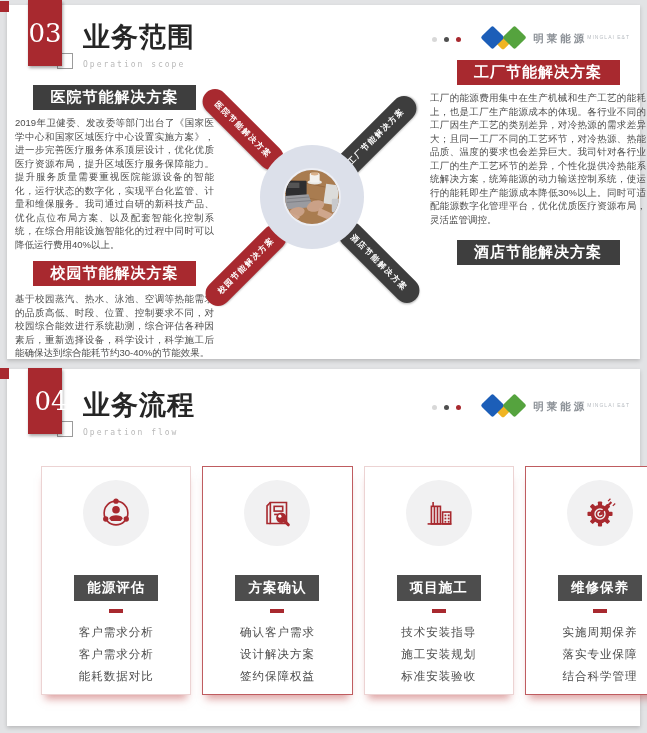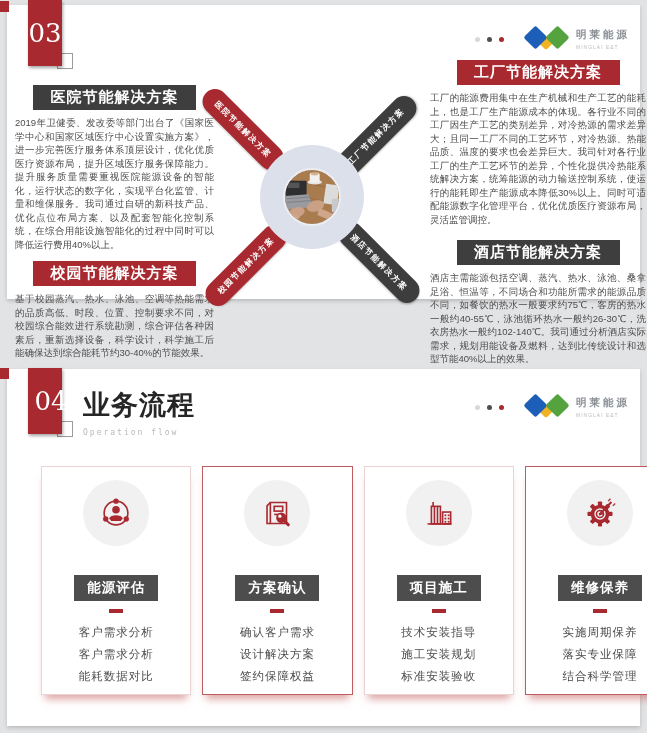--- a/index.html
+++ b/index.html
@@ -7,21 +7,21 @@
   body {
     position:relative;
     background:#e2e3e5;
     font-family:"Liberation Sans", sans-serif;
     overflow:hidden;
   }
   .slide {
     position:absolute; left:7px; width:633px; background:#fff;
     box-shadow:0 2px 4px rgba(0,0,0,.18);
   }
-  #slide-scope { top:5px;  height:294px; }
+  #slide-scope { top:5px;  height:354px; }
   #slide-flow  { top:369px; height:357px; }
 
   
   .corner-sliver { position:absolute; left:-7px; width:9px; height:11px; background:#a8292f; }
   .num-tab {
     position:absolute; left:21px; width:34px; height:66px; background:#a8292f;
     color:#fff; font-family:"DejaVu Serif", serif; font-size:26px;
     display:flex; align-items:center; justify-content:center;
     box-shadow:1px 2px 3px rgba(0,0,0,.35); z-index:2;
   }
@@ -38,21 +38,21 @@
   .head-right { position:absolute; right:10px; top:20px; display:flex; align-items:center; gap:22px; }
   .dots { display:flex; gap:7px; align-items:center; }
   .dot { width:5px; height:5px; border-radius:50%; }
   .dot.d1{ background:#d8d8d8; } .dot.d2{ background:#4f4f4f; } .dot.d3{ background:#a8292f; }
   .logo { display:flex; align-items:center; gap:8px; }
   .logo-mark { position:relative; width:42px; height:28px; }
   .logo-mark .dia { position:absolute; width:17px; height:17px; border-radius:2px; transform:rotate(45deg); }
   .dia.blue  { left:1px;  top:4px; background:#1c5eb8; z-index:2; }
   .dia.green { left:23px; top:4px; background:#55a33e; z-index:2; }
   .dia.yellow{ left:15px; top:13px; width:10px; height:10px; background:#f0b422; z-index:1; }
-  .logo-text { display:flex; flex-direction:column;justify-content:flex-end; }
+  .logo-text { display:flex; flex-direction:row;justify-content:flex-end; }
   .logo-name { font-size:10.5px; font-weight:bold; color:#8c9197; letter-spacing:3px; }
   .logo-sub  { margin-top:2px; font-size:5px; color:#b8bdc2; letter-spacing:1px; }
 
   
   .col { position:absolute; }
   #col-left  { left:8px;   top:80px; width:199px; }
   #col-right { left:423px; top:55px; width:216px; }
   .sec-head {
     width:163px; height:25px; margin:0 auto; color:#fff;
     font-size:15px; font-weight:bold; letter-spacing:1px;
@@ -114,20 +114,24 @@
 </style>
 </head>
 <body>
 
 <section class="slide" id="slide-scope">
   <div class="corner-sliver" style="top:-4px;"></div>
   <div class="tab-square" style="top:48px;"></div>
   <div class="num-tab" style="top:-5px;">
     <span>03</span>
   </div>
+  <div class="head-block">
+    <div class="head-title">业务范围</div>
+    <div class="head-sub">Operation scope</div>
+  </div>
   <div class="head-right">
     <div class="dots">
       <span class="dot d1"></span>
       <span class="dot d2"></span>
       <span class="dot d3"></span>
     </div>
     <div class="logo">
       <div class="logo-mark">
         <span class="dia blue"></span>
         <span class="dia yellow"></span>
@@ -144,21 +148,20 @@
     <div class="sec-head dark">医院节能解决方案</div>
     <p class="sec-body">2019年卫健委、发改委等部门出台了《国家医学中心和国家区域医疗中心设置实施方案》，进一步完善医疗服务体系顶层设计，优化优质医疗资源布局，提升区域医疗服务保障能力。提升服务质量需要重视医院能源设备的智能化，运行状态的数字化，实现平台化监管、计量和维保服务。我司通过自研的新科技产品、优化点位布局方案、以及配套智能化控制系统，在综合用能设施智能化的过程中同时可以降低运行费用40%以上。</p>
     <div class="sec-head red gap10">校园节能解决方案</div>
     <p class="sec-body">基于校园蒸汽、热水、泳池、空调等热能需求的品质高低、时段、位置、控制要求不同，对校园综合能效进行系统勘测，综合评估各种因素后，重新选择设备，科学设计，科学施工后能确保达到综合能耗节约30-40%的节能效果。</p>
   </div>
 
   <div class="col" id="col-right">
     <div class="sec-head red">工厂节能解决方案</div>
     <p class="sec-body">工厂的能源费用集中在生产机械和生产工艺的能耗上，也是工厂生产能源成本的体现。各行业不同的工厂因生产工艺的类别差异，对冷热源的需求差异大；且同一工厂不同的工艺环节，对冷热源、热能品质、温度的要求也会差异巨大。我司针对各行业工厂的生产工艺环节的差异，个性化提供冷热能系统解决方案，统筹能源的动力输送控制系统，使运行的能耗即生产能源成本降低30%以上。同时可适配能源数字化管理平台，优化优质医疗资源布局，灵活监管调控。</p>
     <div class="sec-head dark gap14">酒店节能解决方案</div>
-    <p class="sec-body">酒店主需能源包括空调、蒸汽、热水、泳池、桑拿足浴、恒温等，不同场合和功能所需求的能源品质不同，如餐饮的热水一般要求约75℃，客房的热水一般约40-55℃，泳池循环热水一般约26-30℃，洗衣房热水一般约102-140℃。我司通过分析酒店实际需求，规划用能设备及燃料，达到比传统设计和选型节能40%以上的效果。</p>
   </div>
 
   <div id="diagram">
     <div class="ribbon red" id="ribbon-tl">医院节能解决方案</div>
     <div class="ribbon dark" id="ribbon-tr">工厂节能解决方案</div>
     <div class="ribbon red" id="ribbon-bl">校园节能解决方案</div>
     <div class="ribbon dark" id="ribbon-br">酒店节能解决方案</div>
     <div class="base-circle"></div>
     <div class="photo-circle">
       <svg width="54" height="54" viewBox="0 0 60 60">

